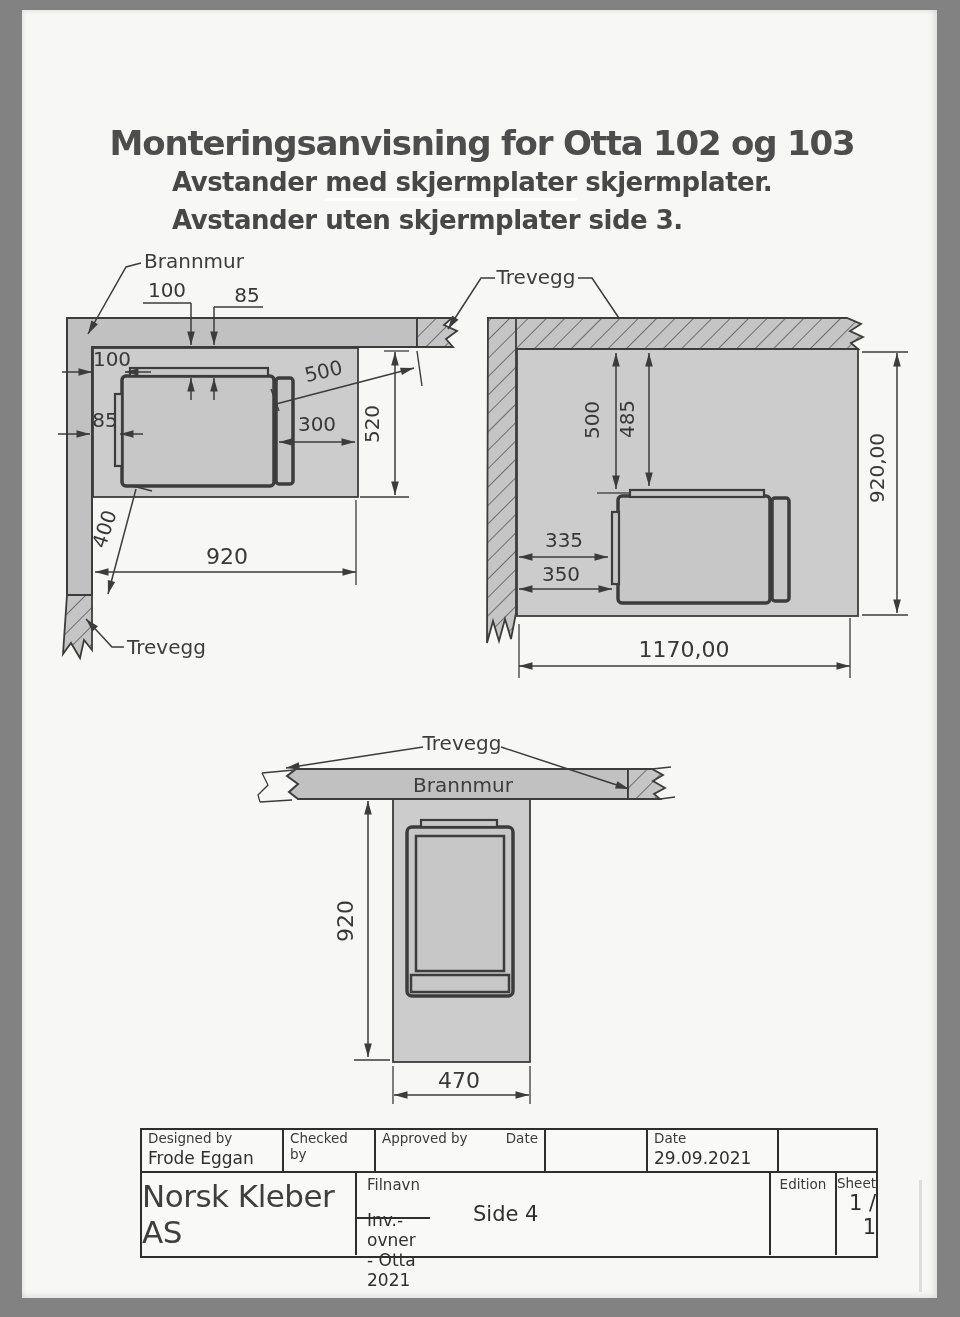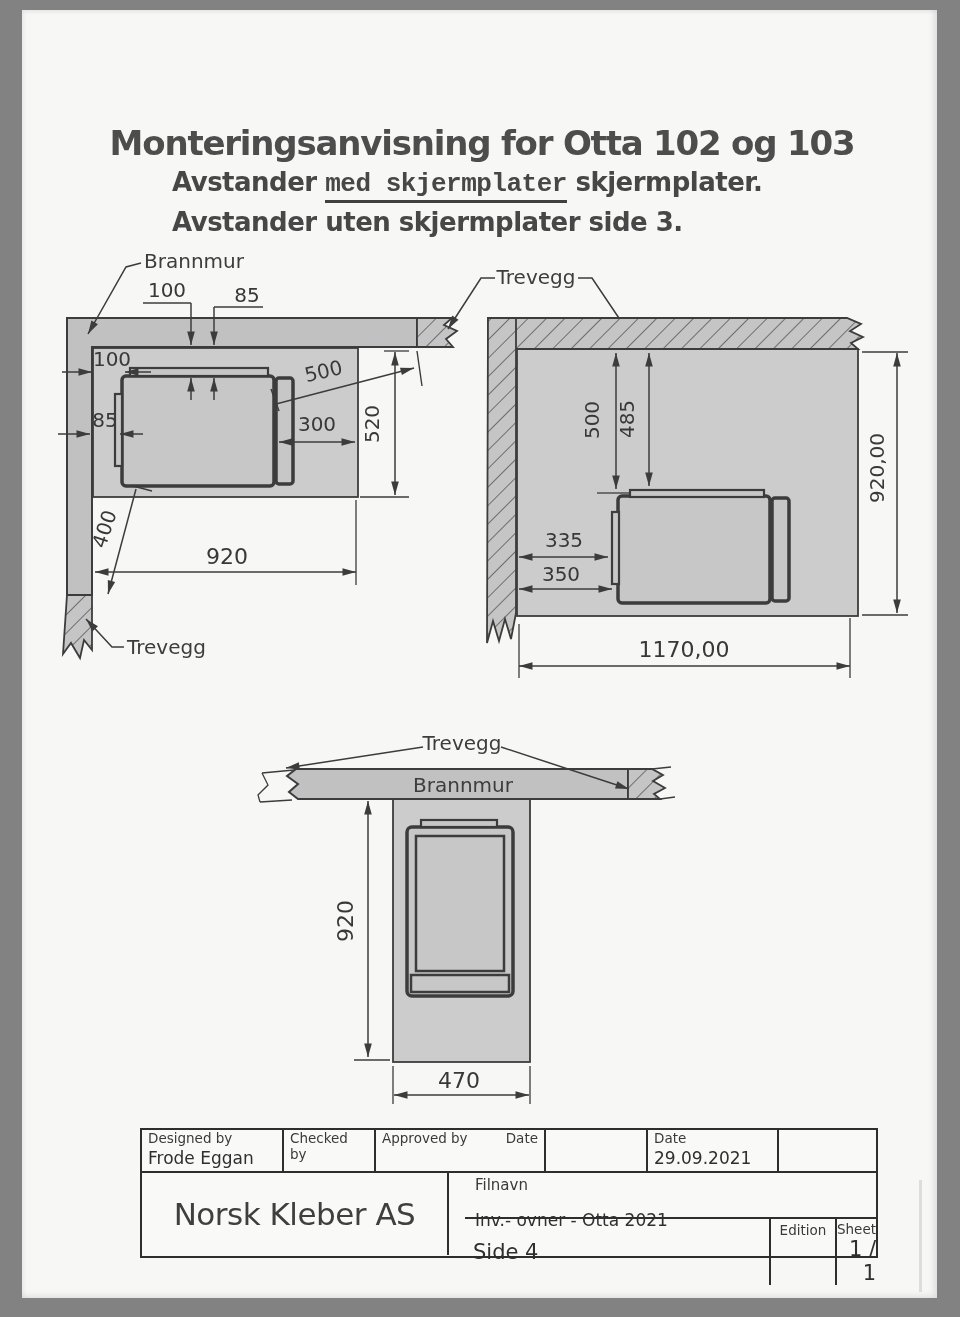--- a/index.html
+++ b/index.html
@@ -16,46 +16,46 @@
   .doc-title{
     position:absolute;left:58px;top:84px;width:848px;
     text-align:center;font-size:34px;font-weight:bold;color:#4d4d4d;
     letter-spacing:-1.2px;white-space:nowrap;margin-top:39px;
   }
   .doc-subtitle{
     position:absolute;left:172px;top:163px;
     font-size:26px;font-weight:bold;color:#474747;letter-spacing:-0.5px;
     line-height:38px;white-space:nowrap;
   }
-  .u{border-bottom:3px solid #404040;padding-bottom:1px;font-family:Liberation Mono, monospace;}
+  .u{border-bottom:3px solid #ffffff;padding-bottom:1px;}
   svg.drawing{position:absolute;left:0;top:0;}
   svg .dim{font-size:20px;fill:#383838;text-anchor:middle;}
   svg .dimbig{font-size:22px;fill:#383838;text-anchor:middle;}
   svg .lbl{font-size:20px;fill:#3d3d3d;}
   svg .lblm{font-size:20px;fill:#3d3d3d;text-anchor:middle;}
   
   .tb{position:absolute;left:140px;top:1128px;width:738px;height:130px;
       border:2.5px solid #2e2e2e;box-sizing:border-box;background:#f9f9f8;color:#333;}
   .tb *{box-sizing:border-box;}
   .tb-r1{display:flex;height:43px;border-bottom:2px solid #2e2e2e;}
   .tb-r1 > div{border-right:2px solid #2e2e2e;padding:0 6px;overflow:hidden;}
   .tb-r1 > div:last-child{border-right:none;}
   .tb-lab{font-size:13.5px;color:#3a3a3a;}
   .tb-val{font-size:17px;color:#2f2f2f;margin-top:2px;}
   .tb-r2{display:flex;height:82px;}
   .tb-company{width:327px;border-right:2px solid #2e2e2e;display:flex;
       align-items:center;justify-content:center;
       font-size:31px;font-weight:normal;color:#3f3f3f;letter-spacing:-0.5px;}
-  .tb-right{flex:1;display:flex;flex-direction:column;padding-left:16px;}
+  .tb-right{flex:1;display:flex;flex-direction:row;}
   .tb-filnavn{height:46px;border-bottom:2px solid #2e2e2e;padding:3px 10px;}
   .tb-filnavn .tb-lab{font-size:15px;}
   .tb-filnavn .tb-val{font-size:17px;margin-top:16px;}
   .tb-r3{flex:1;display:flex;}
   .tb-side{width:306px;border-right:2px solid #2e2e2e;font-size:21px;color:#2f2f2f;
-      display:flex;align-items:center;padding-left:8px;}
+      display:flex;align-items:center;padding-left:8px;margin-left:35px;}
   .tb-edition{width:66px;border-right:2px solid #2e2e2e;text-align:center;padding-top:3px;}
   .tb-sheet{flex:1;text-align:right;padding-top:2px;}
   .tb-sheet-val{font-size:21px;color:#2f2f2f;}
   .flexsb{display:flex;justify-content:space-between;}
   .scan-streak{position:absolute;left:919px;top:1180px;width:3px;height:112px;
       background:#d8d8d8;opacity:.85;}
 </style>
 </head>
 <body>
 

